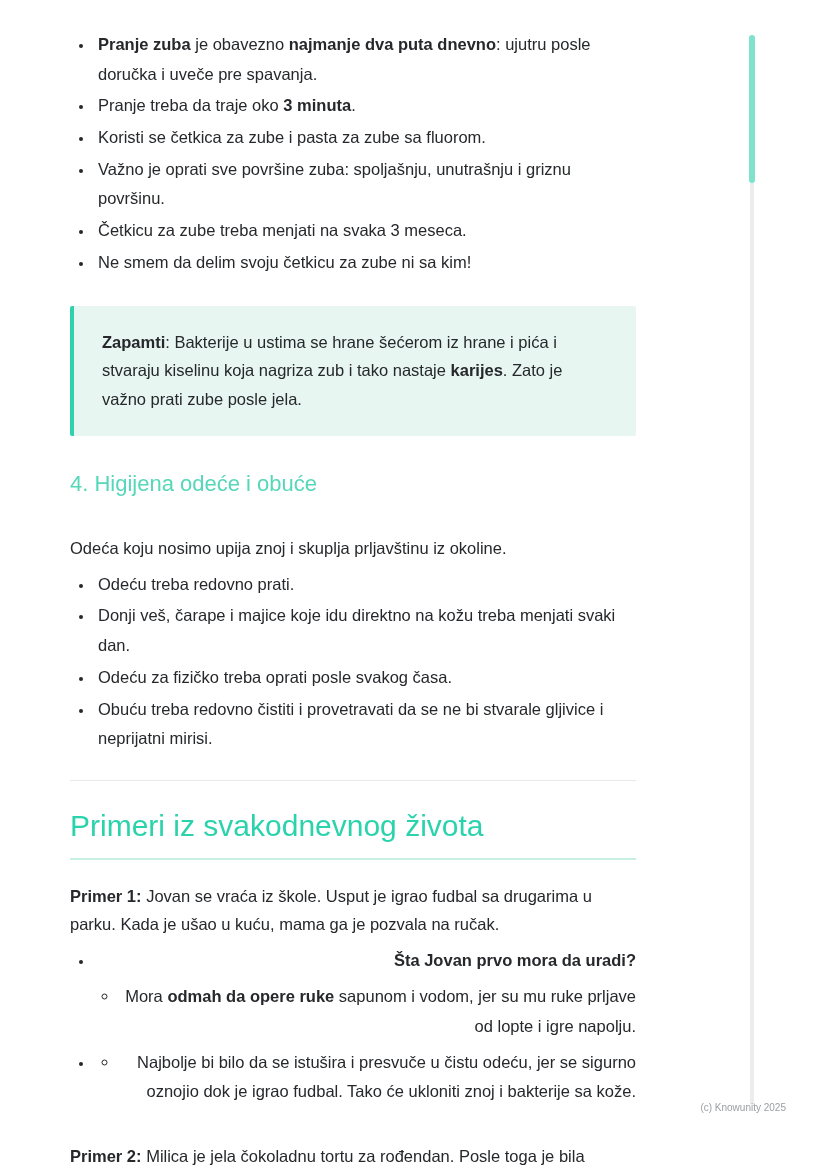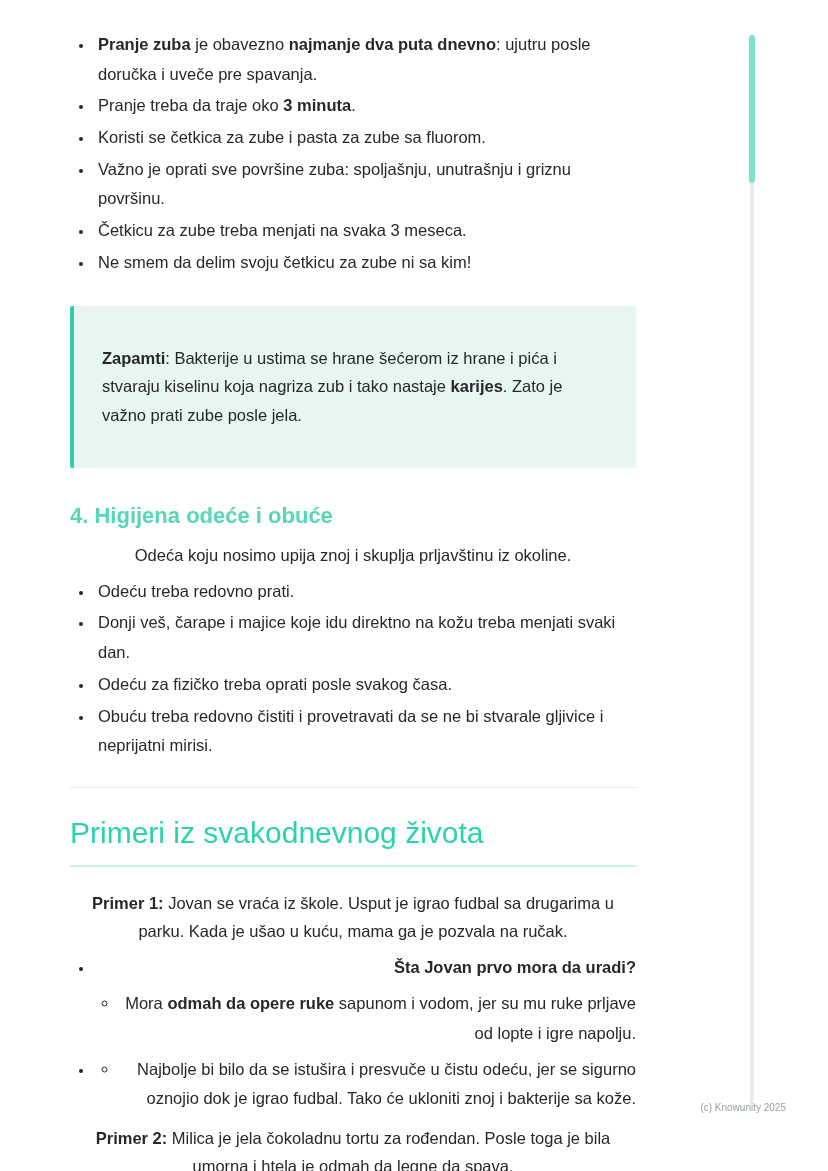--- a/index.html
+++ b/index.html
@@ -9,24 +9,24 @@
   }
   html,body{margin:0;padding:0;}
   body{
     width:828px;height:1171px;position:relative;background:#ffffff;overflow:hidden;
     font-family:"Liberation Sans","DejaVu Sans",sans-serif;color:var(--text);
   }
   .content{position:absolute;left:70px;top:30px;width:566px;font-size:16.5px;line-height:1.8;}
   .bullets{list-style:disc;margin:0;padding:0 0 0 24px;}
   .bullets>li{padding-left:4px;margin:0 0 2px;}
   .bullets>li::marker{color:var(--text);font-size:0.9em;}
-  .callout{background:var(--callout-bg);border-left:4px solid var(--accent);padding:38px 28px;margin:28px 0 0;border-radius:2px;}
+  .callout{background:var(--callout-bg);border-left:4px solid var(--accent);padding:22px 28px;margin:28px 0 0;border-radius:2px;}
   .callout-text{margin:0;line-height:1.75;}
-  .h3{font-size:22px;line-height:1.3;font-weight:700;color:var(--accent-soft);margin:34px 0 0;}
-  .para{margin:10px 0 0;line-height:1.7;text-align:center;}
+  .h3{font-size:22px;line-height:1.3;font-weight:400;color:var(--accent-soft);margin:34px 0 0;}
+  .para{margin:35px 0 0;line-height:1.7;}
   .para + .bullets{margin-top:8px;}
   .h1{font-size:30px;line-height:1.25;font-weight:400;color:var(--heading);margin:26px 0 0;padding-bottom:14px;border-bottom:2px solid var(--underline);}
   .h1 + .para{margin-top:22px;}
   .divider{border:none;border-top:1px solid var(--divider);margin:26px 0 0;}
   .qa-list{margin-top:20px;text-align:right;}
   .qa-list .q{font-weight:700;}
   .qa{margin-bottom:16px;}
   .sub{list-style:circle;margin:6px 0 0;padding:0 0 0 21px;}
   .sub>li{padding-left:4px;}
   strong{font-weight:700;}

